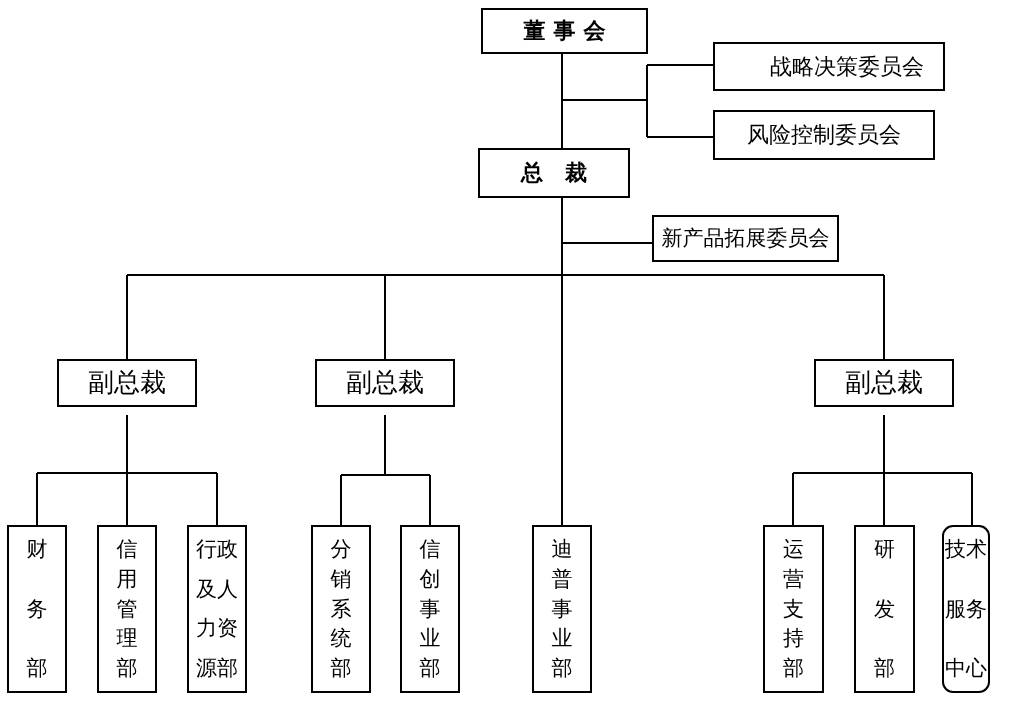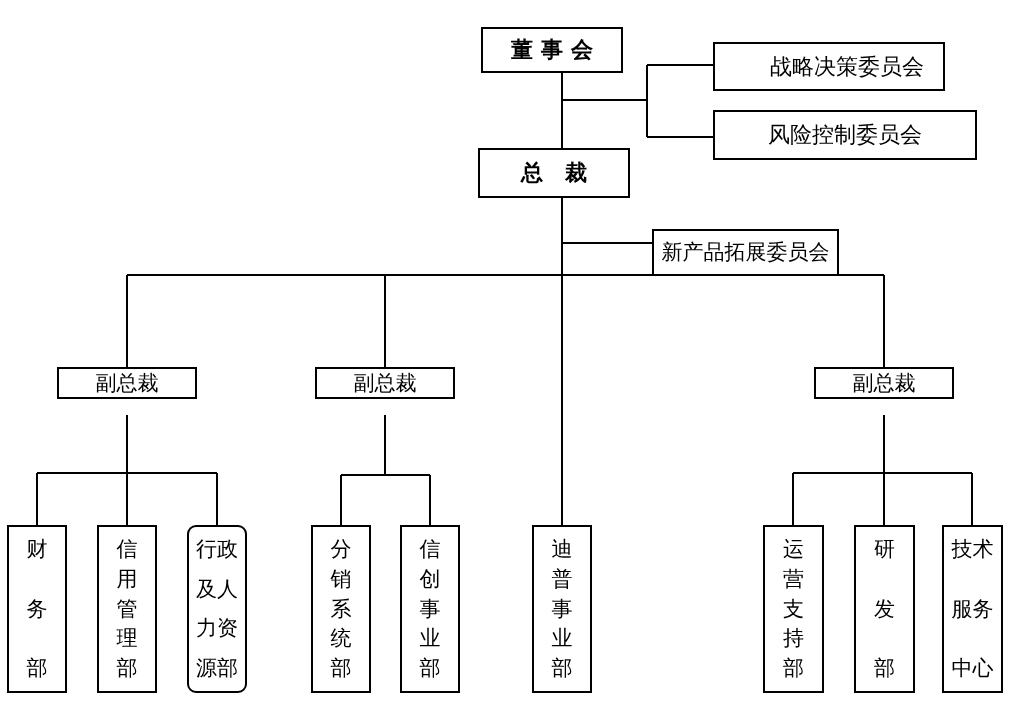--- a/index.html
+++ b/index.html
@@ -50,38 +50,38 @@
     font-size: 21px;
     top: 525px;
     height: 168px;
   }
   .vline {
     display: block;
     line-height: 1;
     white-space: pre;
   }
   
-  .board      { left: 481px; top: 8px;   width: 142px; height: 46px; margin-top: 19px; }
+  .board      { left: 481px; top: 8px;   width: 167px; height: 46px; }
   .strategy   { left: 713px; top: 42px;  width: 232px; height: 49px; padding-left: 36px; }
-  .risk       { left: 713px; top: 110px; width: 264px; height: 50px; }
+  .risk       { left: 713px; top: 110px; width: 222px; height: 50px; }
   .president  { left: 478px; top: 148px; width: 152px; height: 50px; }
-  .newprod    { left: 652px; top: 229px; width: 187px; height: 47px; font-size: 21px; }
-  .vp         { top: 367px; width: 140px; height: 32px; font-size: 21px; }
+  .newprod    { left: 652px; top: 215px; width: 187px; height: 47px; font-size: 21px; }
+  .vp         { top: 359px; width: 140px; height: 48px; font-size: 26px; }
   .vp1 { left: 57px; }
   .vp2 { left: 315px; }
   .vp3 { left: 814px; }
   .d1 { left: 7px;   width: 60px; }
   .d2 { left: 97px;  width: 60px; }
-  .d3 { left: 187px; width: 60px; border-radius: 9px; }
+  .d3 { left: 187px; width: 60px; }
   .d4 { left: 311px; width: 60px; }
   .d5 { left: 400px; width: 60px; }
   .d6 { left: 532px; width: 60px; }
   .d7 { left: 763px; width: 61px; }
   .d8 { left: 854px; width: 61px; }
-  .d9 { left: 942px; width: 61px; }
+  .d9 { left: 942px; width: 48px; border-radius: 11px; }
 </style>
 </head>
 <body>
 
 <div class="canvas">
 
   <svg class="lines" width="1035" height="706" viewBox="0 0 1035 706">
     <path d="M562 54 L562 148"></path>
     <path d="M562 100 L647 100"></path>
     <path d="M647 65 L647 137"></path>

